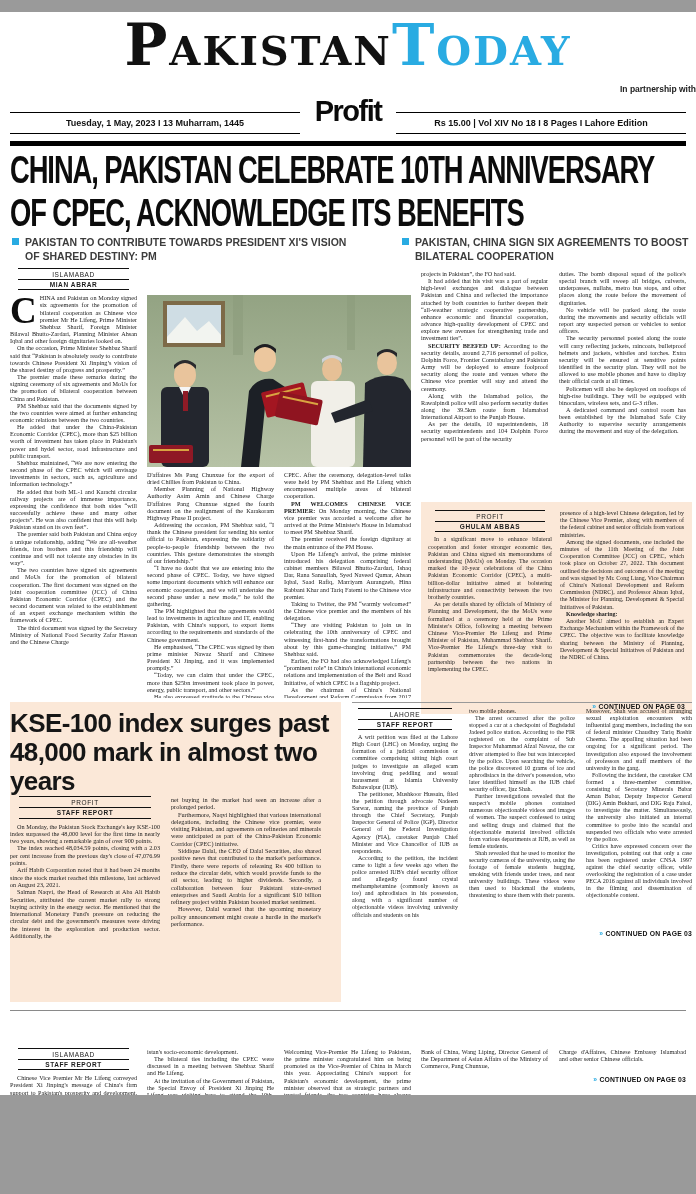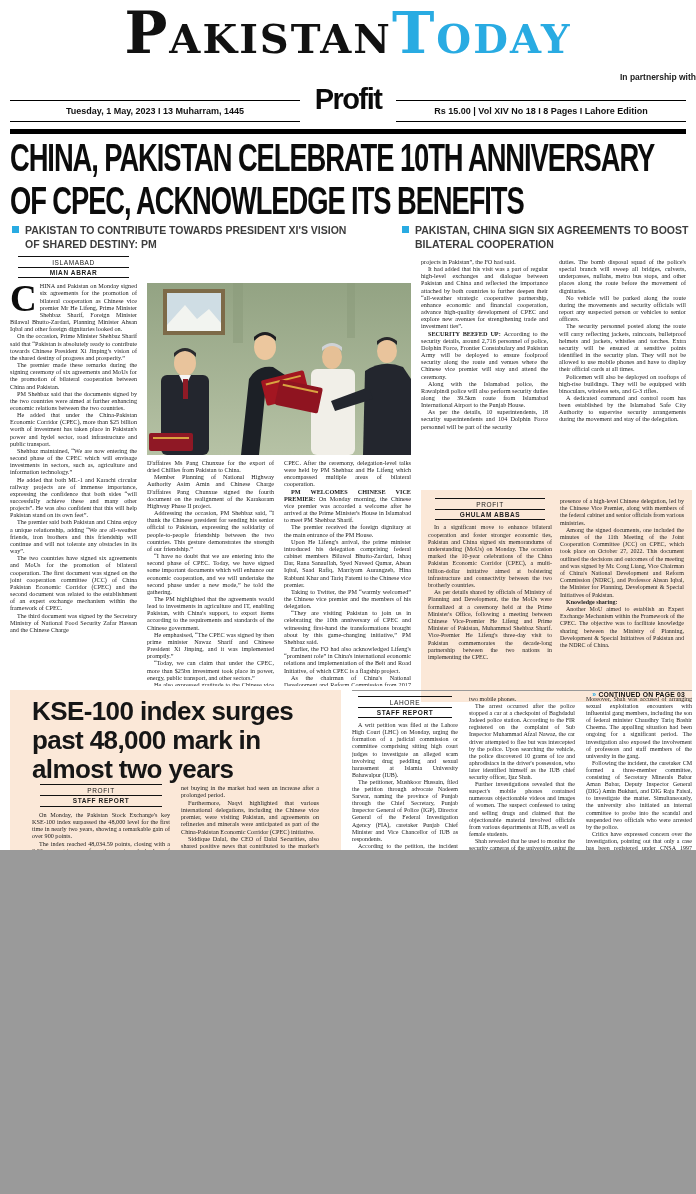--- a/index.html
+++ b/index.html
@@ -1,17 +1,17 @@
 <!DOCTYPE html>
 <html style="--accent-blue: #29abe2; --box-peach: #fbe8d8;"><head>
 <meta charset="utf-8">
 <style>
 *{margin:0;padding:0;box-sizing:border-box}
 html,body{background:#9a9a9a}
-#page{position:relative;width:696px;height:850px;margin:0 auto;background:#fff;overflow:hidden;
+#page{position:relative;width:696px;height:1083px;margin:12px auto;background:#fff;overflow:hidden;
   font-family:"Liberation Serif",serif;color:#1c1c1c}
 .abs{position:absolute}
 
 
 #mast-title{top:0;left:0;width:100%;text-align:center;font-family:"DejaVu Serif",serif;
   font-variant:small-caps;font-weight:700;font-size:57px;line-height:66px;letter-spacing:2px;color:#111;white-space:nowrap}
 #mast-title .blue{color:var(--accent-blue,#29abe2)}
 #partner-line{top:72px;left:0;width:100%;text-align:right;font:bold 8.5px "Liberation Sans",sans-serif;color:#222}
 #profit-logo{top:82px;left:300px;width:96px;text-align:center;font:900 29px/34px "Liberation Sans",sans-serif;letter-spacing:-1.5px;color:#0a0a0a}
 .date-rule{top:100px;height:22px;border-top:1.5px solid #000;border-bottom:1.5px solid #000;
@@ -55,21 +55,21 @@
   font:800 15.5px/18px "Liberation Sans",sans-serif;letter-spacing:-.4px;color:#141414}
 .box-cols{position:relative;display:flex;gap:8px;margin-top:3px}
 .box-col{width:124px;font-size:6px;line-height:7.2px;text-align:justify;overflow:hidden}
 .box-col p{text-indent:6px}
 #mous-c1{height:164px}
 #mous-c2{height:164px}
 .continued{position:absolute;font:bold 6.8px "Liberation Sans",sans-serif;color:#111;letter-spacing:.2px}
 .continued .chev{color:var(--accent-blue,#29abe2);font-weight:900}
 #mous-cont{right:7px;bottom:4px;background:var(--box-peach,#fbe8d8);padding-left:4px}
 
-#kse-box{left:10px;top:690px;width:331px;height:300px;padding:7px 22px;overflow:hidden}
+#kse-box{left:10px;top:690px;width:331px;height:300px;padding:7px 0;overflow:hidden}
 #kse-title{font:800 26px/29px "Liberation Sans",sans-serif;letter-spacing:-.6px;color:#161616}
 #kse-sub{position:static;margin:7px 0 5px;width:300px}
 #kse-sub span.txt{font:600 9.5px/12px "Liberation Sans",sans-serif;color:#3d3d3d}
 .kse-cols{display:flex;gap:11px}
 .kse-col{width:150px;font-size:6.2px;line-height:7.3px;text-align:justify;overflow:hidden;height:158px}
 .kse-col p{text-indent:7px}
 
 
 #judicial{left:352px;top:690px;width:340px;height:300px;overflow:hidden}
 #jud-rule{width:340px;height:1px;background:#999;margin-bottom:4px}

